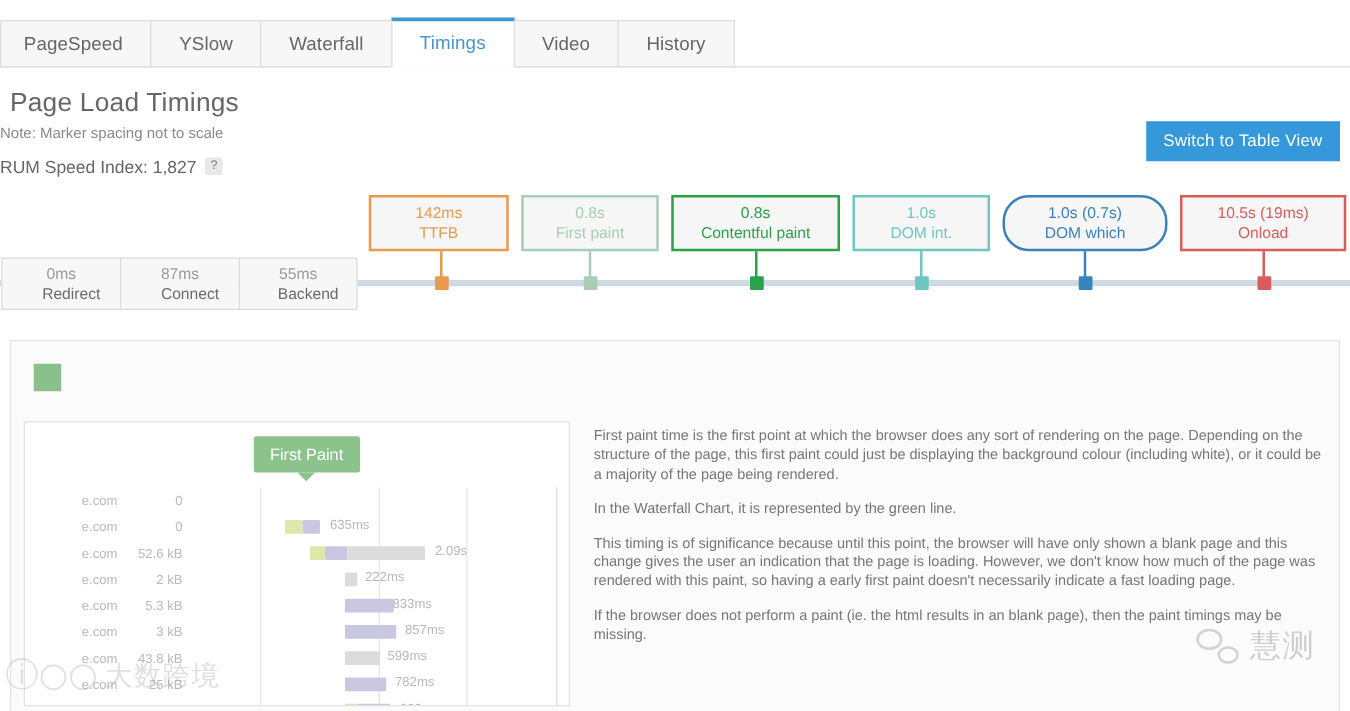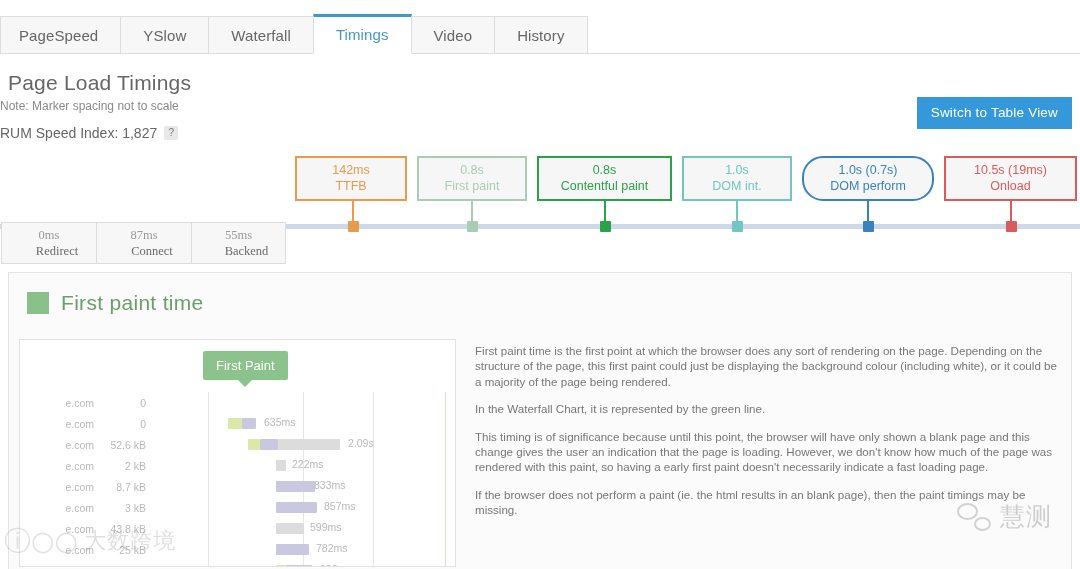--- a/index.html
+++ b/index.html
@@ -80,23 +80,22 @@
   .timeline-area {
     position: absolute; left: 0; top: 150px; width: 1080px; height: 105px;
   }
   .axis-line {
     position: absolute; left: 0; top: 74px; width: 1080px; height: 5px;
     background: #cdd9e5;
   }
 
   
   .phase-row {
-    position: absolute; left: 1px; top: 72px;
+    position: absolute; left: 1px; top: 56px;
     display: flex;
-    font-family: Liberation Serif, serif;
   }
   .phase {
     width: 95px; height: 42px;
     background: #f7f7f7;
     border: 1px solid #dcdcdc;
     border-right: none;
     display: flex; flex-direction: column;
     align-items: center; justify-content: center;
     font-size: 12.5px;
   }
@@ -274,37 +273,36 @@
       <div class="stem" style="left: 604px; background: rgb(42, 162, 74);"></div>
       <div class="dot" style="left: 600px; background: rgb(42, 162, 74);"></div>
       <div class="marker" style="left: 682px; width: 110px; border-color: rgb(111, 199, 192);">
         <div class="v" style="color: rgb(111, 199, 192);">1.0s</div>
         <div class="l" style="color: rgb(111, 199, 192);">DOM int.</div>
       </div>
       <div class="stem" style="left: 736px; background: rgb(111, 199, 192);"></div>
       <div class="dot" style="left: 732px; background: rgb(111, 199, 192);"></div>
       <div class="marker" style="left: 802px; width: 132px; border-color: rgb(58, 130, 189); border-radius: 21px;">
         <div class="v" style="color: rgb(58, 130, 189);">1.0s (0.7s)</div>
-        <div class="l" style="color: rgb(58, 130, 189);">DOM perform</div>
+        <div class="l" style="color: rgb(58, 130, 189);">DOM which</div>
       </div>
       <div class="stem" style="left: 867px; background: rgb(58, 130, 189);"></div>
       <div class="dot" style="left: 863px; background: rgb(58, 130, 189);"></div>
       <div class="marker" style="left: 944px; width: 133px; border-color: rgb(217, 92, 92);">
         <div class="v" style="color: rgb(217, 92, 92);">10.5s (19ms)</div>
         <div class="l" style="color: rgb(217, 92, 92);">Onload</div>
       </div>
       <div class="stem" style="left: 1010px; background: rgb(217, 92, 92);"></div>
       <div class="dot" style="left: 1006px; background: rgb(217, 92, 92);"></div>
     </div>
 </div>
 
 <div class="panel">
   <div class="panel-head">
     <span class="swatch"></span>
-    <span class="panel-title">First paint time</span>
   </div>
   <div class="panel-body">
     <div class="thumb">
       <div class="vline" style="left:188px;"></div>
       <div class="vline" style="left:283px;"></div>
       <div class="vline" style="left:353px;"></div>
       <div class="vline green" style="left:425px;"></div>
       <div id="wf-rows">
           <div class="wf-row" style="top: 52px;">
             <div class="wf-host">e.com</div>
@@ -332,21 +330,21 @@
           <div class="wf-row" style="top: 115px;">
             <div class="wf-host">e.com</div>
             <div class="wf-size">2 kB</div>
             <div class="wf-track">
               <div class="wf-bar grey" style="left: 124px; width: 10px;"></div>
               <div class="wf-time" style="left: 140px;">222ms</div>
             </div>
           </div>
           <div class="wf-row" style="top: 136px;">
             <div class="wf-host">e.com</div>
-            <div class="wf-size">8.7 kB</div>
+            <div class="wf-size">5.3 kB</div>
             <div class="wf-track">
               <div class="wf-bar purple" style="left: 124px; width: 39px;"></div>
               <div class="wf-time" style="left: 162px;">833ms</div>
             </div>
           </div>
           <div class="wf-row" style="top: 157px;">
             <div class="wf-host">e.com</div>
             <div class="wf-size">3 kB</div>
             <div class="wf-track">
               <div class="wf-bar purple" style="left: 124px; width: 41px;"></div>

